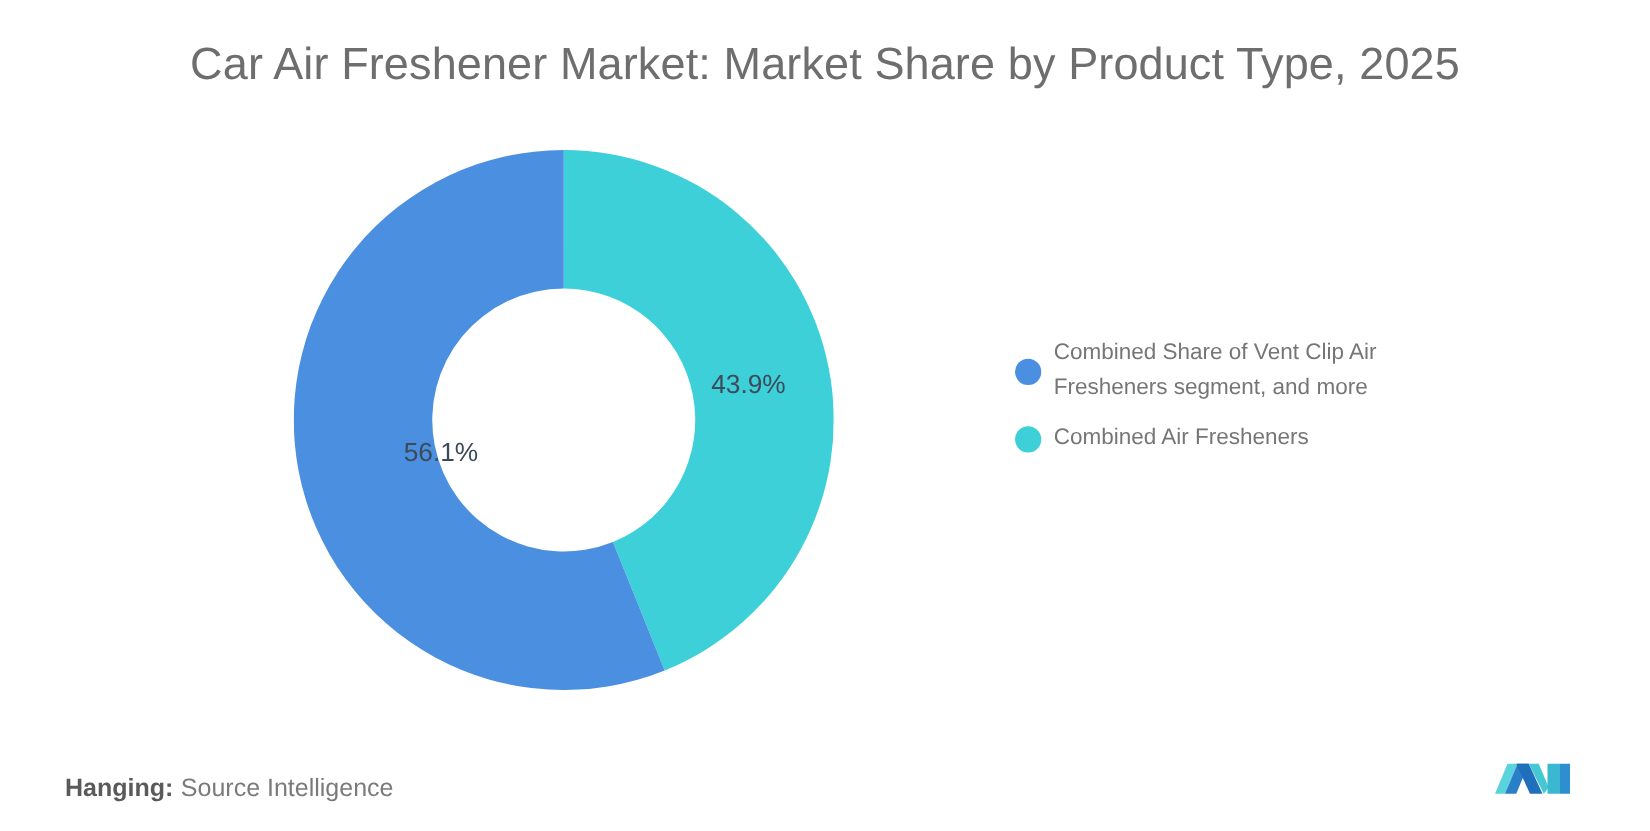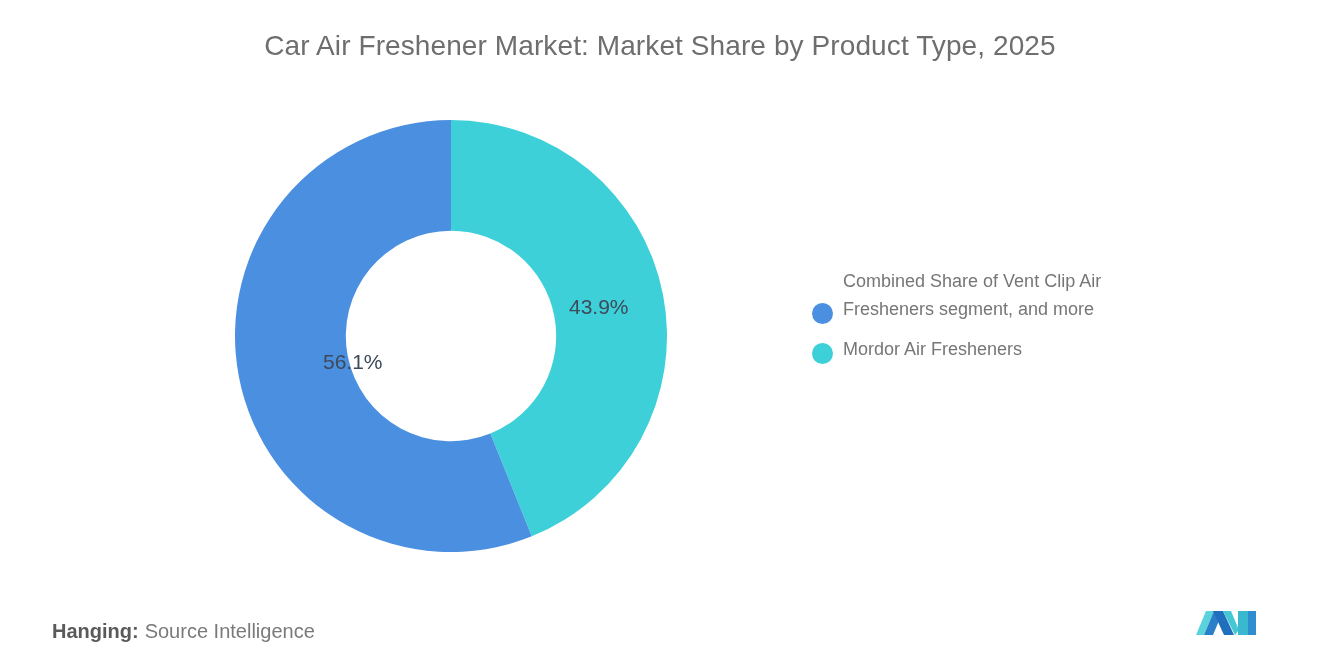--- a/index.html
+++ b/index.html
@@ -15,21 +15,21 @@
     position: relative;
   }
 
   
   #chart-title {
     position: absolute;
     left: 0;
     top: 30px;
     width: 1320px;
     text-align: center;
-    font-size: 28px;
+    font-size: 36px;
     font-weight: 400;
     color: #6e6e6e;
     letter-spacing: 0.1px;
     white-space: nowrap;
   }
 
   
   #plot-area {
     position: absolute;
     left: 235px;
@@ -51,21 +51,21 @@
 
   
   #legend {
     position: absolute;
     left: 812px;
     top: 268px;
     width: 400px;
   }
   .legend-row {
     display: flex;
-    align-items: flex-end;
+    align-items: center;
     margin-bottom: 12px;
   }
   .legend-marker {
     flex: 0 0 auto;
     width: 21px;
     height: 21px;
     border-radius: 50%;
     margin-top: 3px;
     margin-right: 10px;
   }
@@ -122,21 +122,21 @@
 
 <div id="legend">
 
   <div class="legend-row">
     <span class="legend-marker" style="background:#4a8fe0;"></span>
     <span class="legend-label">Combined Share of Vent Clip Air Fresheners segment, and more</span>
   </div>
 
   <div class="legend-row">
     <span class="legend-marker" style="background:#3dd0d8;"></span>
-    <span class="legend-label">Mordor Air Fresheners</span>
+    <span class="legend-label">Combined Air Fresheners</span>
   </div>
 
 </div>
 
 <div id="source-line">
   <span id="source-key">Hanging:</span><span id="source-value">Source Intelligence</span>
 </div>
 
 <svg id="brand-logo" viewBox="0 0 68 40">
 

